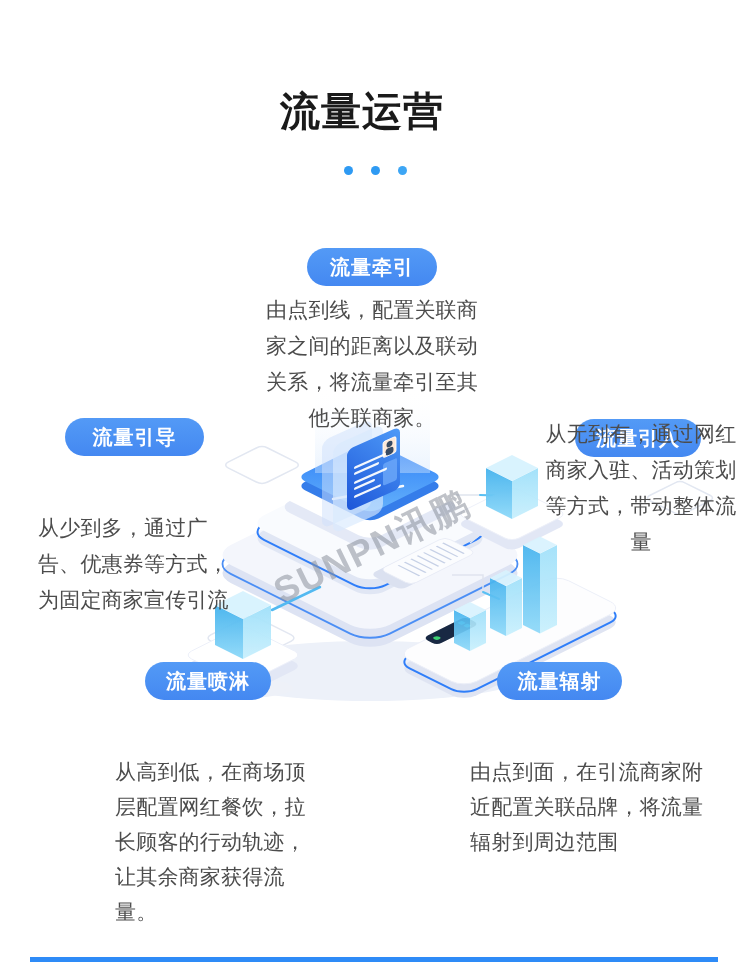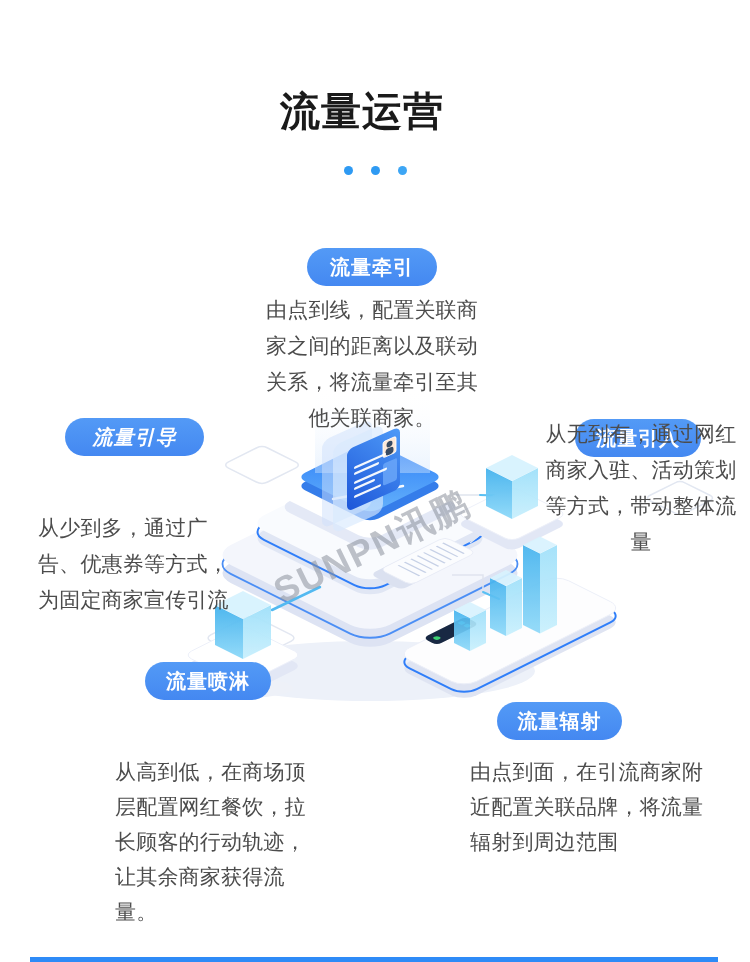--- a/index.html
+++ b/index.html
@@ -47,25 +47,25 @@
     line-height: 36px;
     letter-spacing: 0.2px;
   }
   .desc.center { text-align: center; }
   .desc.left { text-align: left; margin-top: 48px; }
   
   .badge-traction { left: 307px; top: 248px; width: 130px; }
   .desc-traction  { left: 256px; top: 292px; width: 232px; }
   .badge-import   { left: 575px; top: 373px; width: 126px; margin-top: 46px; }
   .desc-import    { left: 544px; top: 416px; width: 194px; }
-  .badge-guide    { left: 65px;  top: 418px; width: 139px; font-style: italic; }
+  .badge-guide    { left: 65px;  top: 418px; width: 139px; }
   .desc-guide     { left: 38px;  top: 462px; width: 196px; }
   .badge-spray    { left: 145px; top: 662px; width: 126px; }
   .desc-spray     { left: 115px; top: 706px; width: 196px; line-height: 35px; }
-  .badge-radiate  { left: 497px; top: 662px; width: 125px; margin-top: 40px; }
+  .badge-radiate  { left: 497px; top: 662px; width: 125px; }
   .desc-radiate   { left: 470px; top: 706px; width: 234px; line-height: 35px; }
   .illustration {
     position: absolute;
     left: 175px; top: 383px;
     width: 575px; height: 332px;
   }
   .bottom-accent {
     position: absolute;
     left: 30px; bottom: 0;
     width: 688px; height: 5px;

